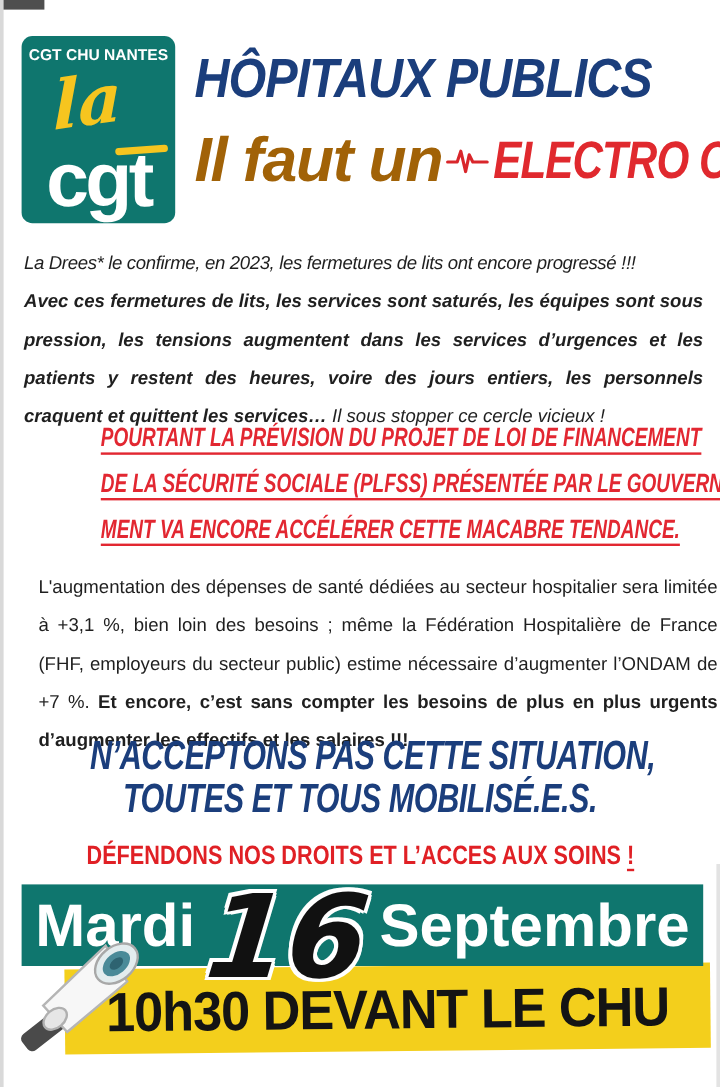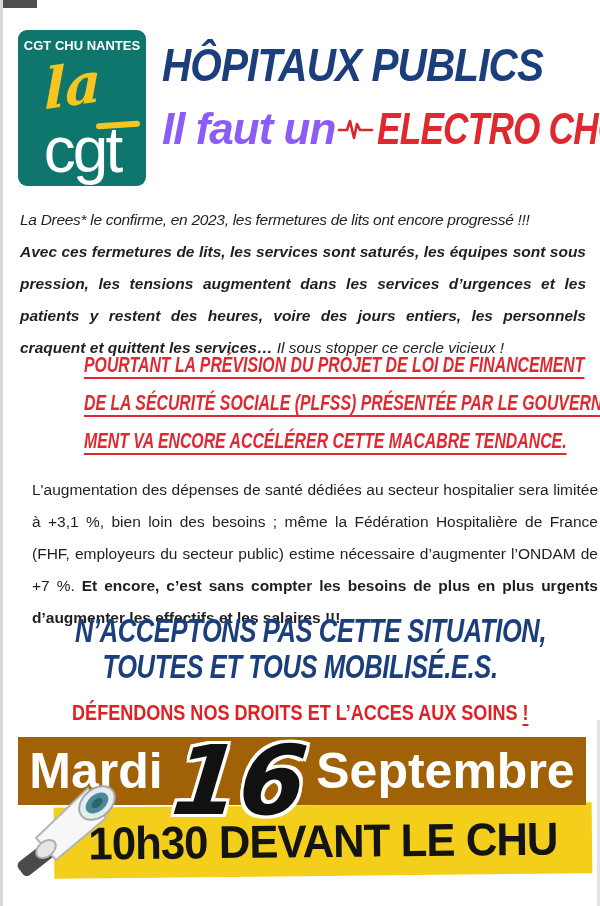--- a/index.html
+++ b/index.html
@@ -33,35 +33,35 @@
     color:#f6c51f;font-family:"DejaVu Serif", serif;
     font-style:italic;font-weight:bold;font-size:56px;
     transform:rotate(-8deg) skewX(-8deg);
   }
   .logo-la-swash{
     position:absolute;top:92px;left:78px;width:44px;height:6px;
     background:#f6c51f;border-radius:3px;transform:rotate(-4deg);
   }
   .logo-cgt{
     position:absolute;bottom:4px;left:0;right:0;text-align:center;
-    color:#ffffff;font-weight:normal;font-size:64px;line-height:1;
+    color:#ffffff;font-weight:bold;font-size:64px;line-height:1;
     letter-spacing:-3px;
   }
   .title-block{position:absolute;left:162px;top:36px;width:450px;}
   .title-line1{
     color:#1b3e7c;font-weight:bold;font-style:italic;
     font-size:46px;line-height:1.3;white-space:nowrap;
     transform:scaleX(0.88);transform-origin:left center;
     letter-spacing:-1px;
   }
   .title-line2{
     display:flex;align-items:center;margin-top:8px;white-space:nowrap;
   }
   .title-line2 .t2-blue{
-    color:#8b5cf6;font-weight:bold;font-style:italic;font-size:44px;
+    color:#a16207;font-weight:bold;font-style:italic;font-size:52px;
     letter-spacing:-1px;
   }
   .ekg{flex:0 0 auto;margin:0 2px;}
   .t2-red{
     color:#e0292e;font-weight:bold;font-style:italic;font-size:44px;
     letter-spacing:-1px;transform:scaleX(0.8);transform-origin:left center;
   }
 
   
   .intro{position:absolute;left:20px;top:204px;width:566px;
@@ -88,21 +88,21 @@
     transform:scaleX(0.75);transform-origin:center;letter-spacing:-0.5px;}
 
   .defend{position:absolute;left:0;top:700px;width:600px;text-align:center;
     color:#e02025;font-weight:bold;font-size:22px;line-height:26px;white-space:nowrap;}
   .defend-inner{display:inline-block;transform:scaleX(0.82);transform-origin:center;}
   .defend .excl{text-decoration:underline;text-decoration-thickness:2px;text-underline-offset:4px;}
 
   
   .red-banner{
     position:absolute;left:18px;top:737px;width:568px;height:68px;
-    background:#a16207;display:flex;align-items:center;justify-content:center;
+    background:#0f766e;display:flex;align-items:center;justify-content:center;
     z-index:2;
   }
   .day{color:#ffffff;font-weight:bold;font-size:50px;letter-spacing:0;}
   .date16{
     font-family:"DejaVu Sans", sans-serif;
     color:#111111;font-weight:bold;font-style:italic;font-size:96px;
     line-height:0.8;margin:0 10px;position:relative;top:10px;z-index:3;
     transform:skewX(-6deg);
     text-shadow:-3px -3px 0 #fff,3px -3px 0 #fff,-3px 3px 0 #fff,3px 3px 0 #fff,
                  0 -3px 0 #fff,0 3px 0 #fff,-3px 0 0 #fff,3px 0 0 #fff;

